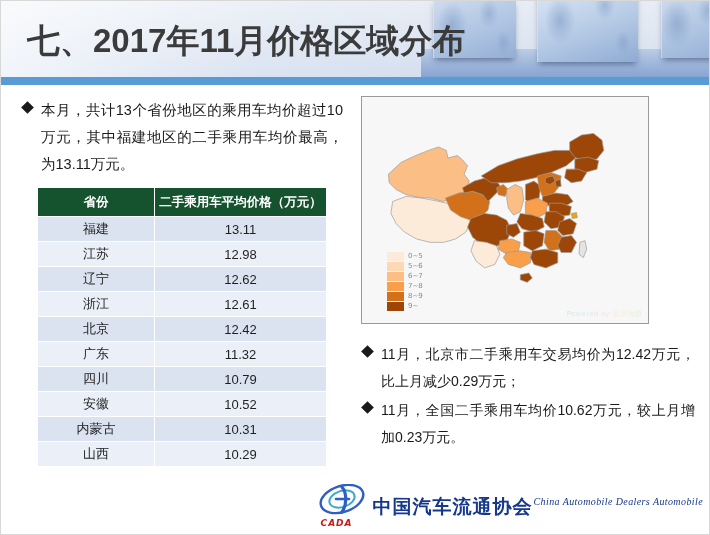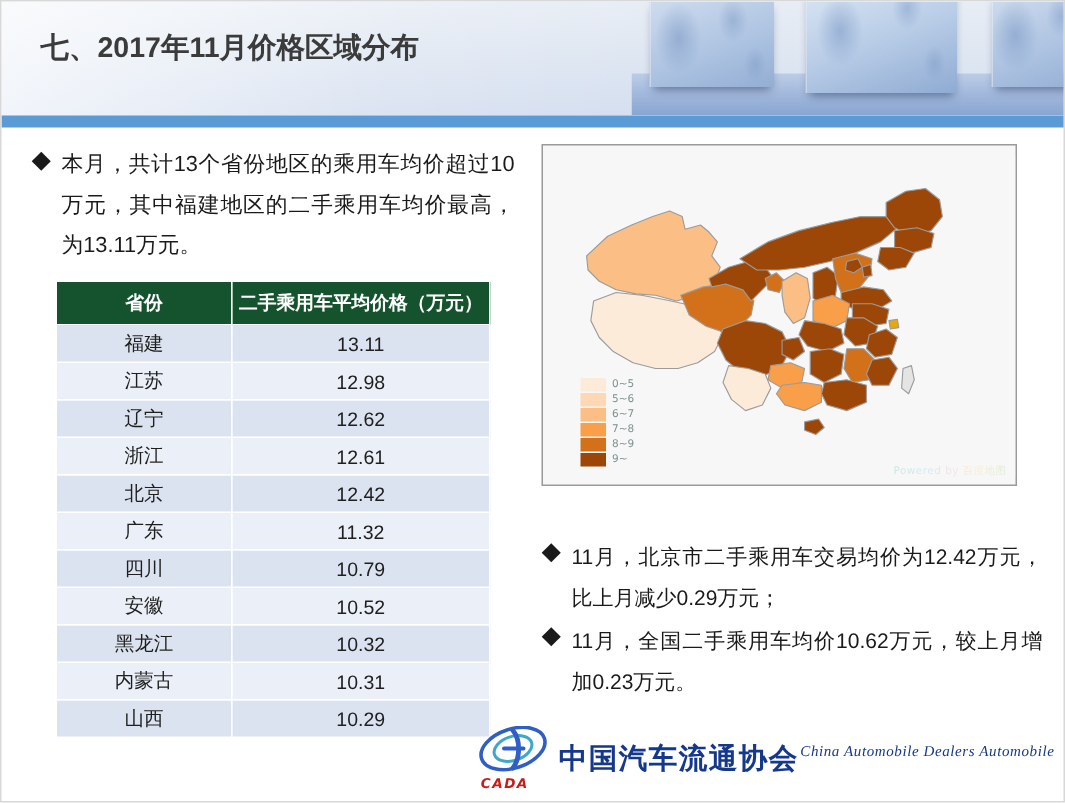--- a/index.html
+++ b/index.html
@@ -71,21 +71,21 @@
   .cube-floor {
     position: absolute;
     left: 0; bottom: 0; right: 0;
     height: 28px;
     background: linear-gradient(180deg, rgba(150,175,215,0.45) 0%, rgba(110,145,200,0.75) 100%);
   }
 
   .slide-title {
     position: absolute;
     left: 26px; top: 18px;
-    font-size: 19px;
+    font-size: 33px;
     font-weight: bold;
     color: #3b3b3b;
     letter-spacing: 0px;
     white-space: nowrap;
   }
   .header-rule {
     position: absolute;
     left: 0; top: 76px;
     width: 710px;
     height: 8px;
@@ -144,21 +144,21 @@
     height: 20px;
     border: 1px solid #ffffff;
   }
   .price-table tbody tr:nth-child(odd) td  { background: #dbe3f0; }
   .price-table tbody tr:nth-child(even) td { background: #eaeff8; }
 
   
   .map-panel {
     position: absolute;
     left: 360px; top: 95px;
-    width: 317px;
+    width: 288px;
     height: 228px;
     background: #f7f7f7;
     border: 1px solid #9a9a9a;
     box-sizing: border-box;
     overflow: hidden;
   }
   .map-svg { display: block; width: 100%; height: 100%; }
 
   .map-legend {
     position: absolute;
@@ -192,21 +192,21 @@
     background: linear-gradient(90deg, #8fd3c8 0%, #a7d9f0 25%, #f3c3d6 50%, #f6e3a5 75%, #bfe3a8 100%);
     -webkit-background-clip: text;
     background-clip: text;
     color: transparent;
     font-family: "DejaVu Sans", sans-serif;
   }
 
   
   .right-bullets {
     position: absolute;
-    left: 362px; top: 357px;
+    left: 362px; top: 340px;
     width: 332px;
   }
   .right-bullets .bullet-row { margin-bottom: 2px; }
   .right-bullets .bullet-text {
     font-size: 14px;
     line-height: 27px;
   }
 
   
   .footer-logo {
@@ -308,24 +308,20 @@
           <td>广东</td>
           <td>11.32</td>
         </tr>
         <tr>
           <td>四川</td>
           <td>10.79</td>
         </tr>
         <tr>
           <td>安徽</td>
           <td>10.52</td>
-        </tr>
-        <tr>
-          <td>黑龙江</td>
-          <td>10.32</td>
         </tr>
         <tr>
           <td>内蒙古</td>
           <td>10.31</td>
         </tr>
         <tr>
           <td>山西</td>
           <td>10.29</td>
         </tr>
       </tbody>

